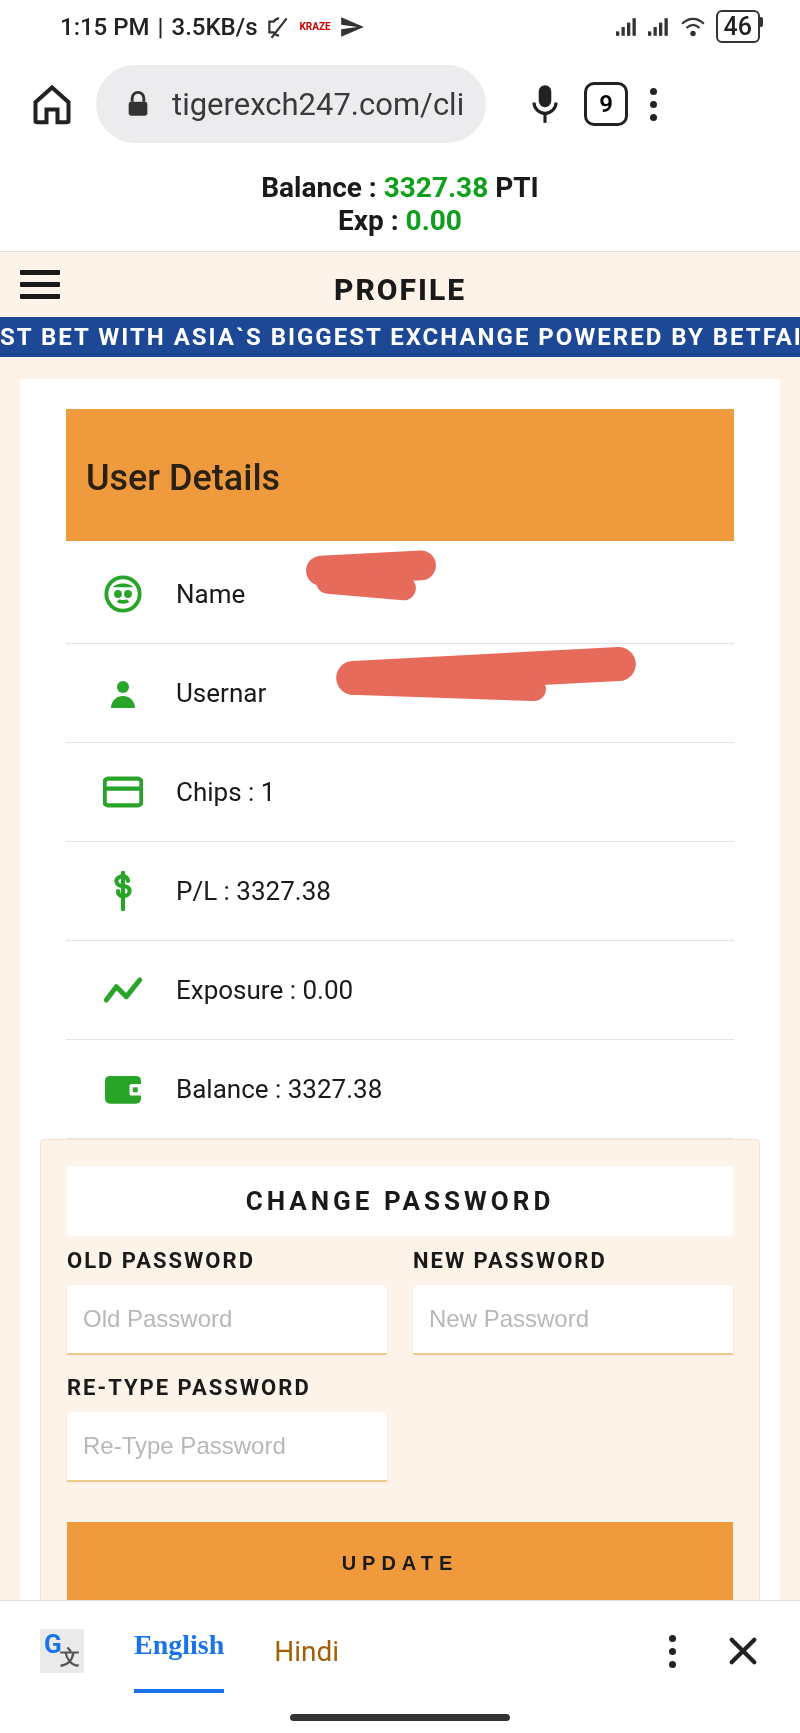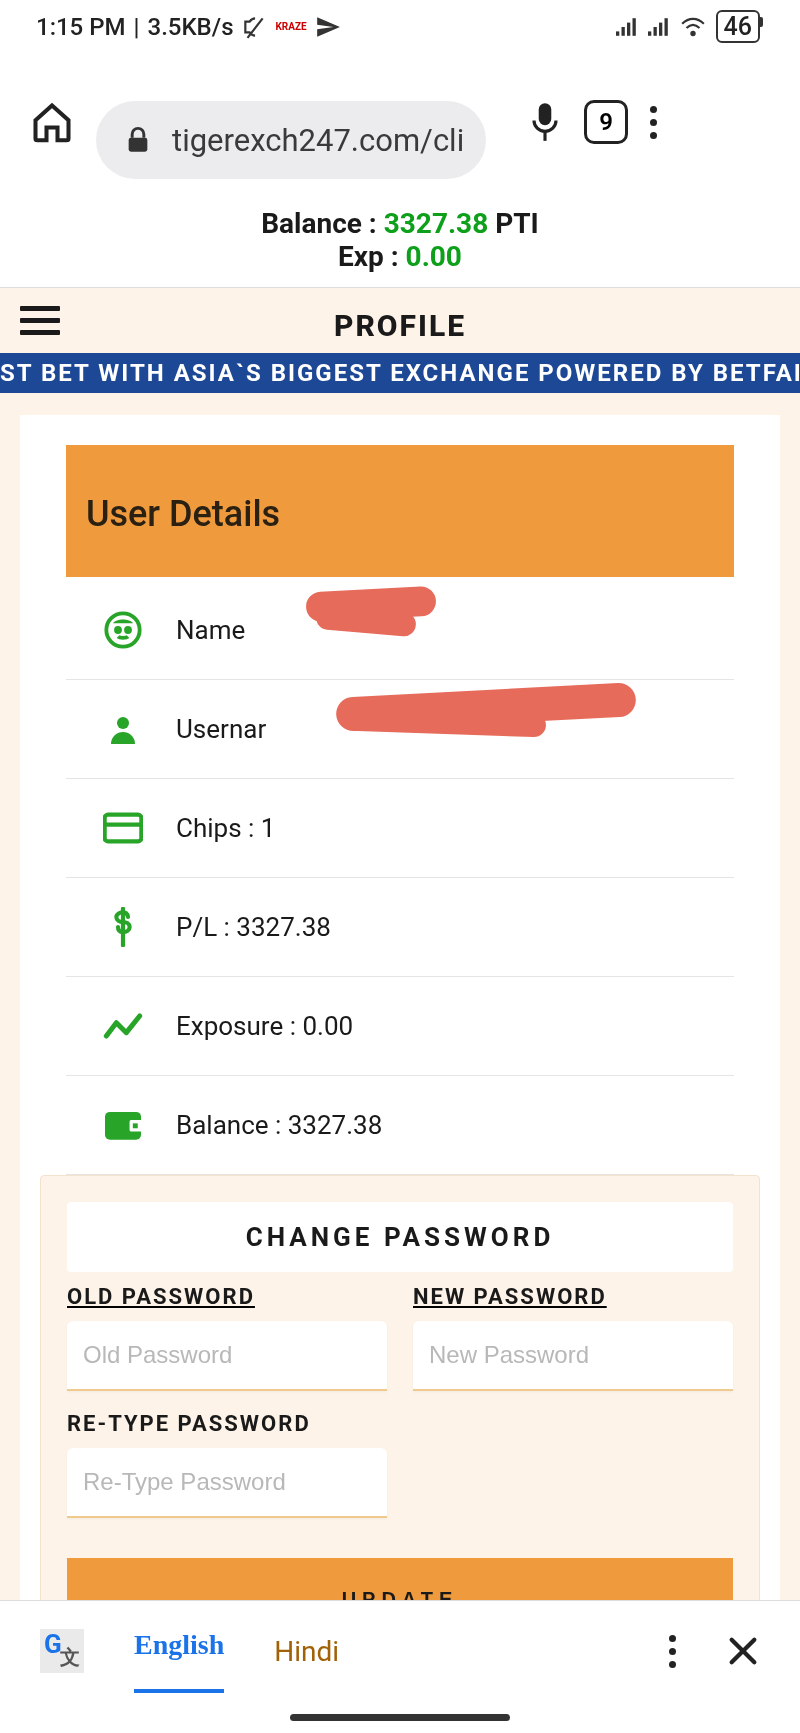--- a/index.html
+++ b/index.html
@@ -9,21 +9,21 @@
     font-family: -apple-system, BlinkMacSystemFont, "Segoe UI", Roboto, Arial, sans-serif;
     background: #fff;
     position: relative;
     overflow: hidden;
   }
   
   .status-bar {
     display: flex;
     justify-content: space-between;
     align-items: center;
-    padding: 10px 40px 8px 36px;
+    padding: 10px 40px 8px 60px;
     font-size: 24px;
     font-weight: 500;
     color: #222;
   }
   .status-left { display: flex; align-items: center; gap: 8px; }
   .status-right { display: flex; align-items: center; gap: 10px; }
   .battery-box {
     border: 2px solid #333;
     border-radius: 6px;
     padding: 0 6px;
@@ -52,21 +52,20 @@
     background: #ececee;
     border-radius: 40px;
     height: 78px;
     display: flex;
     align-items: center;
     padding: 0 30px;
     font-size: 31px;
     color: #3a3a3c;
     gap: 22px;
     max-width: 390px;
-    margin-top: 36px;
   }
   .tab-count {
     border: 3px solid #222;
     border-radius: 10px;
     width: 44px;
     height: 44px;
     display: flex;
     align-items: center;
     justify-content: center;
     font-size: 24px;
@@ -181,21 +180,20 @@
     letter-spacing: 4px;
     color: #1a1a1a;
     border-radius: 4px;
     margin-bottom: 12px;
   }
   .pw-grid {
     display: flex;
     justify-content: space-between;
     gap: 26px;
     margin-bottom: 20px;
-    text-decoration: underline;
   }
   .field { flex: 1; }
   .field-label {
     font-size: 22px;
     font-weight: 700;
     letter-spacing: 2px;
     color: #1a1a1a;
     margin-bottom: 12px;
   }
   .field-input {

